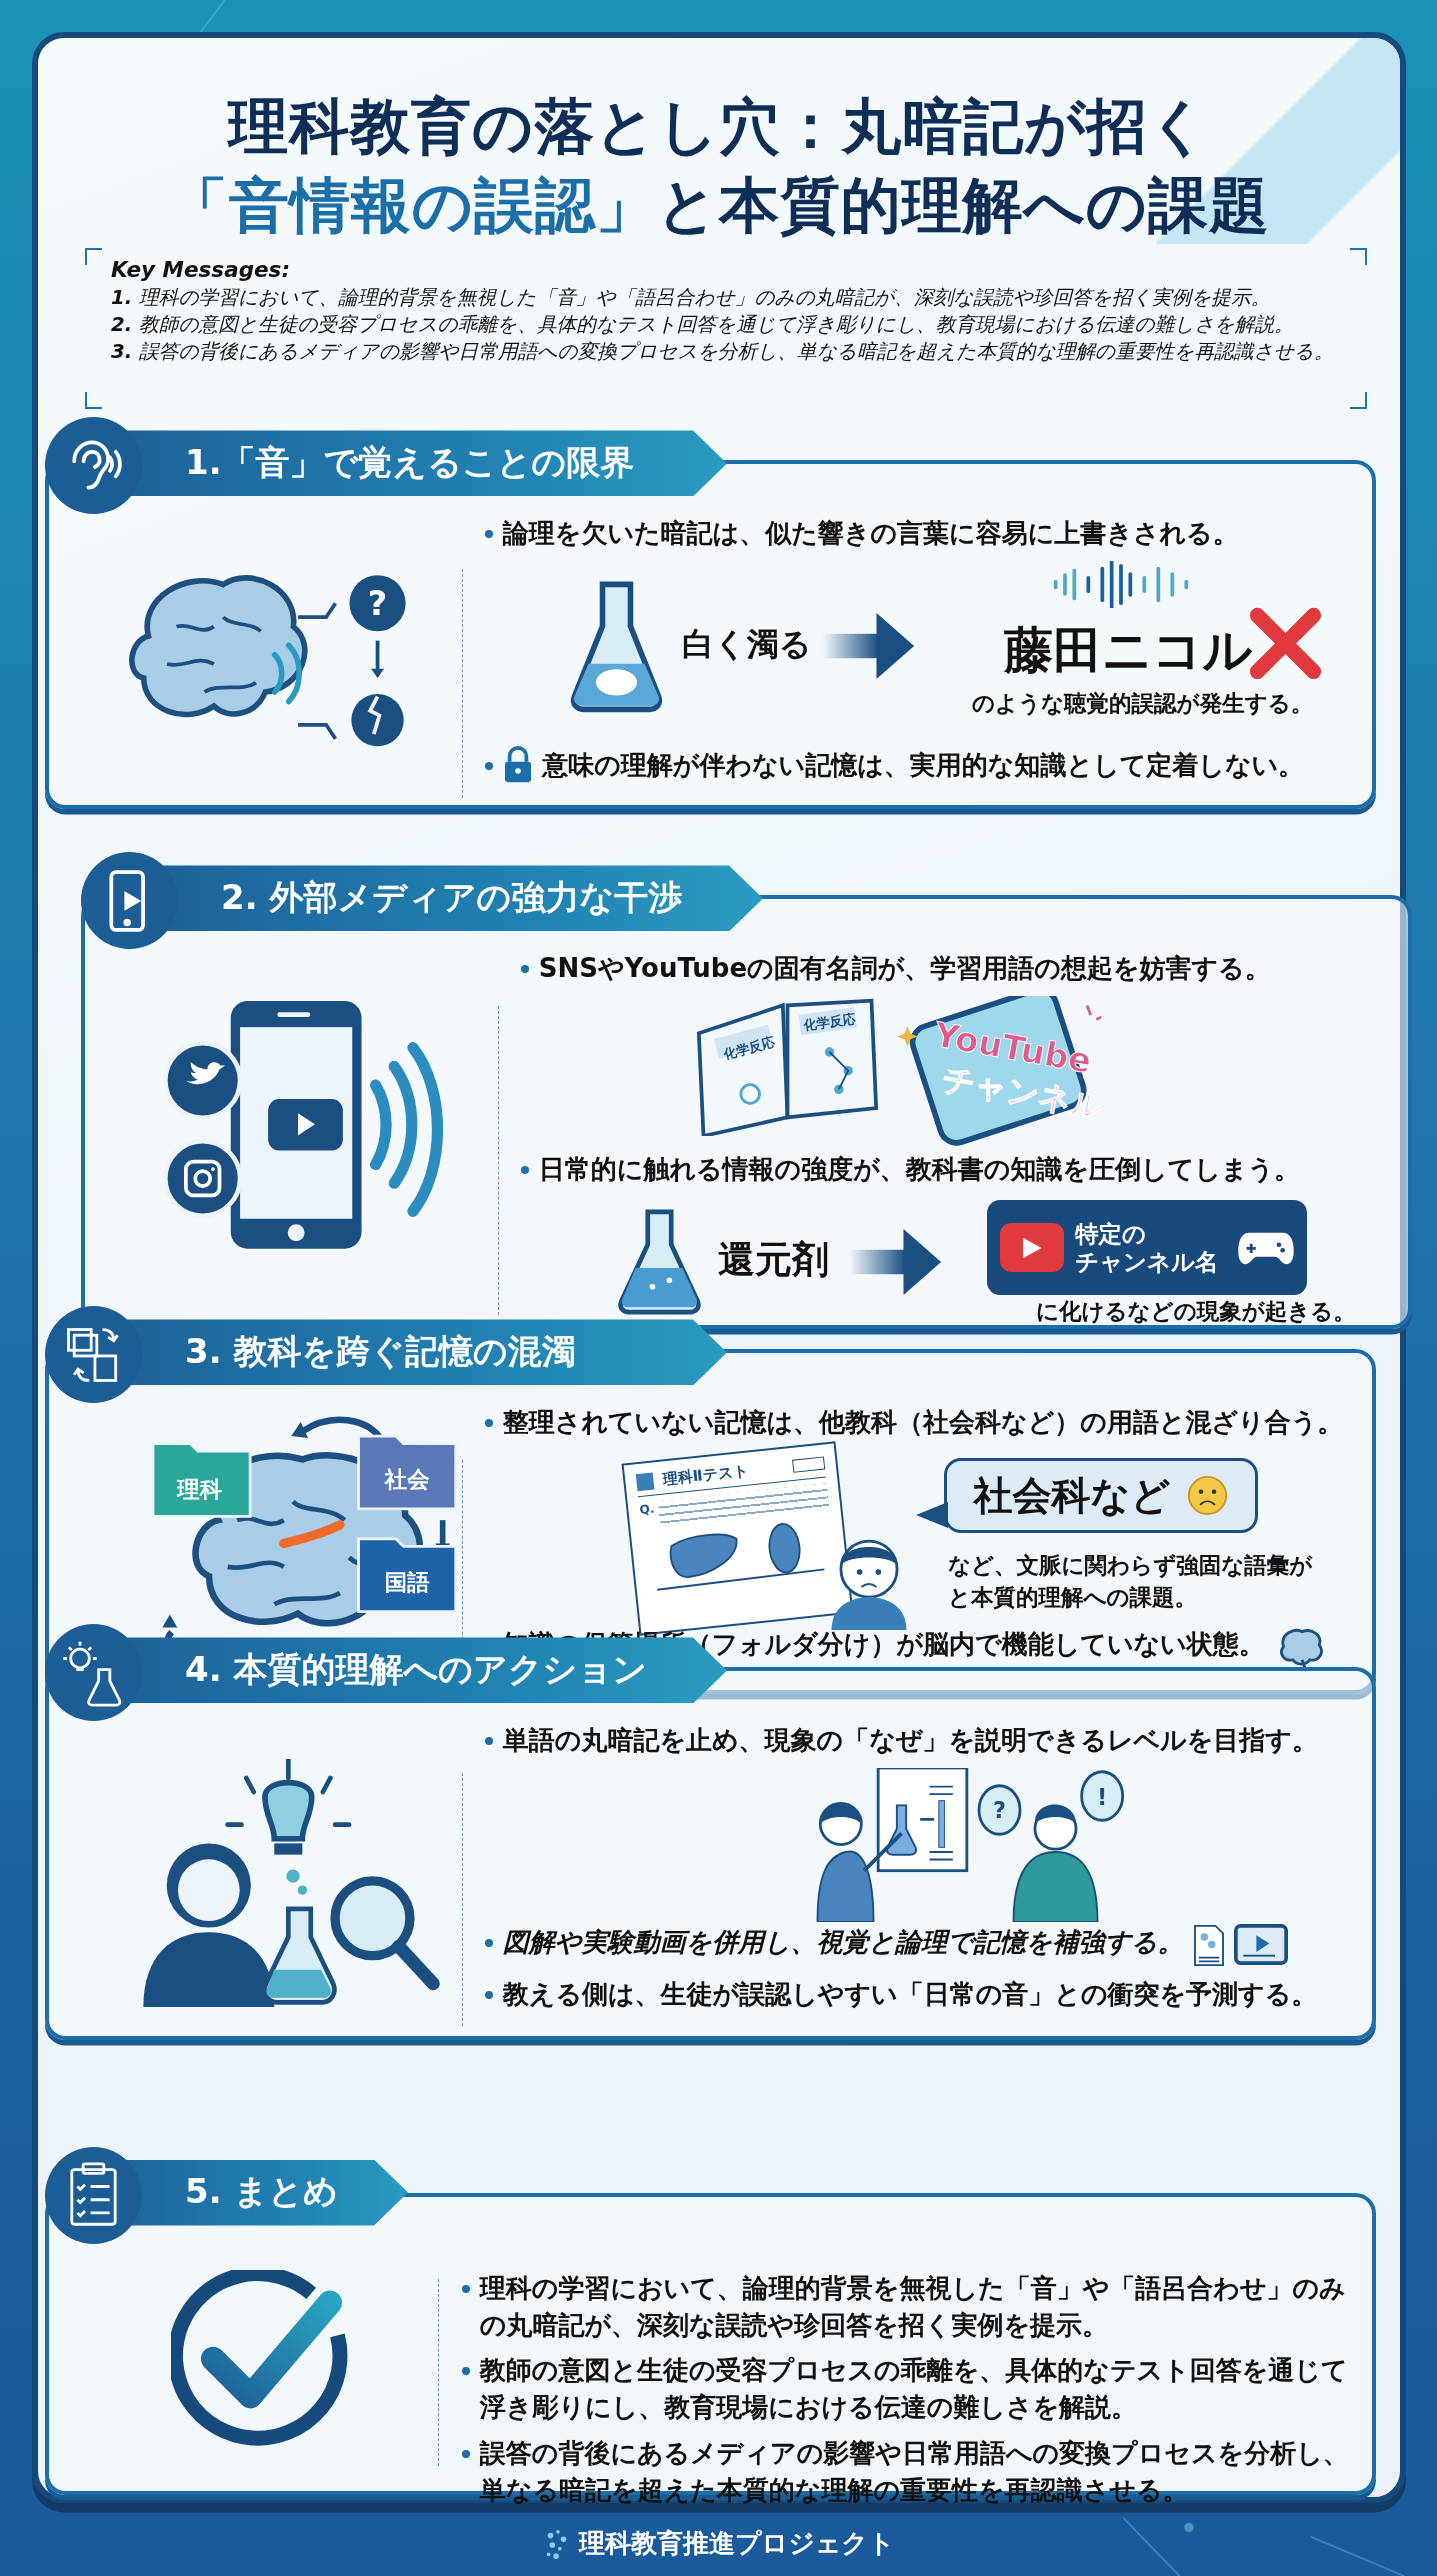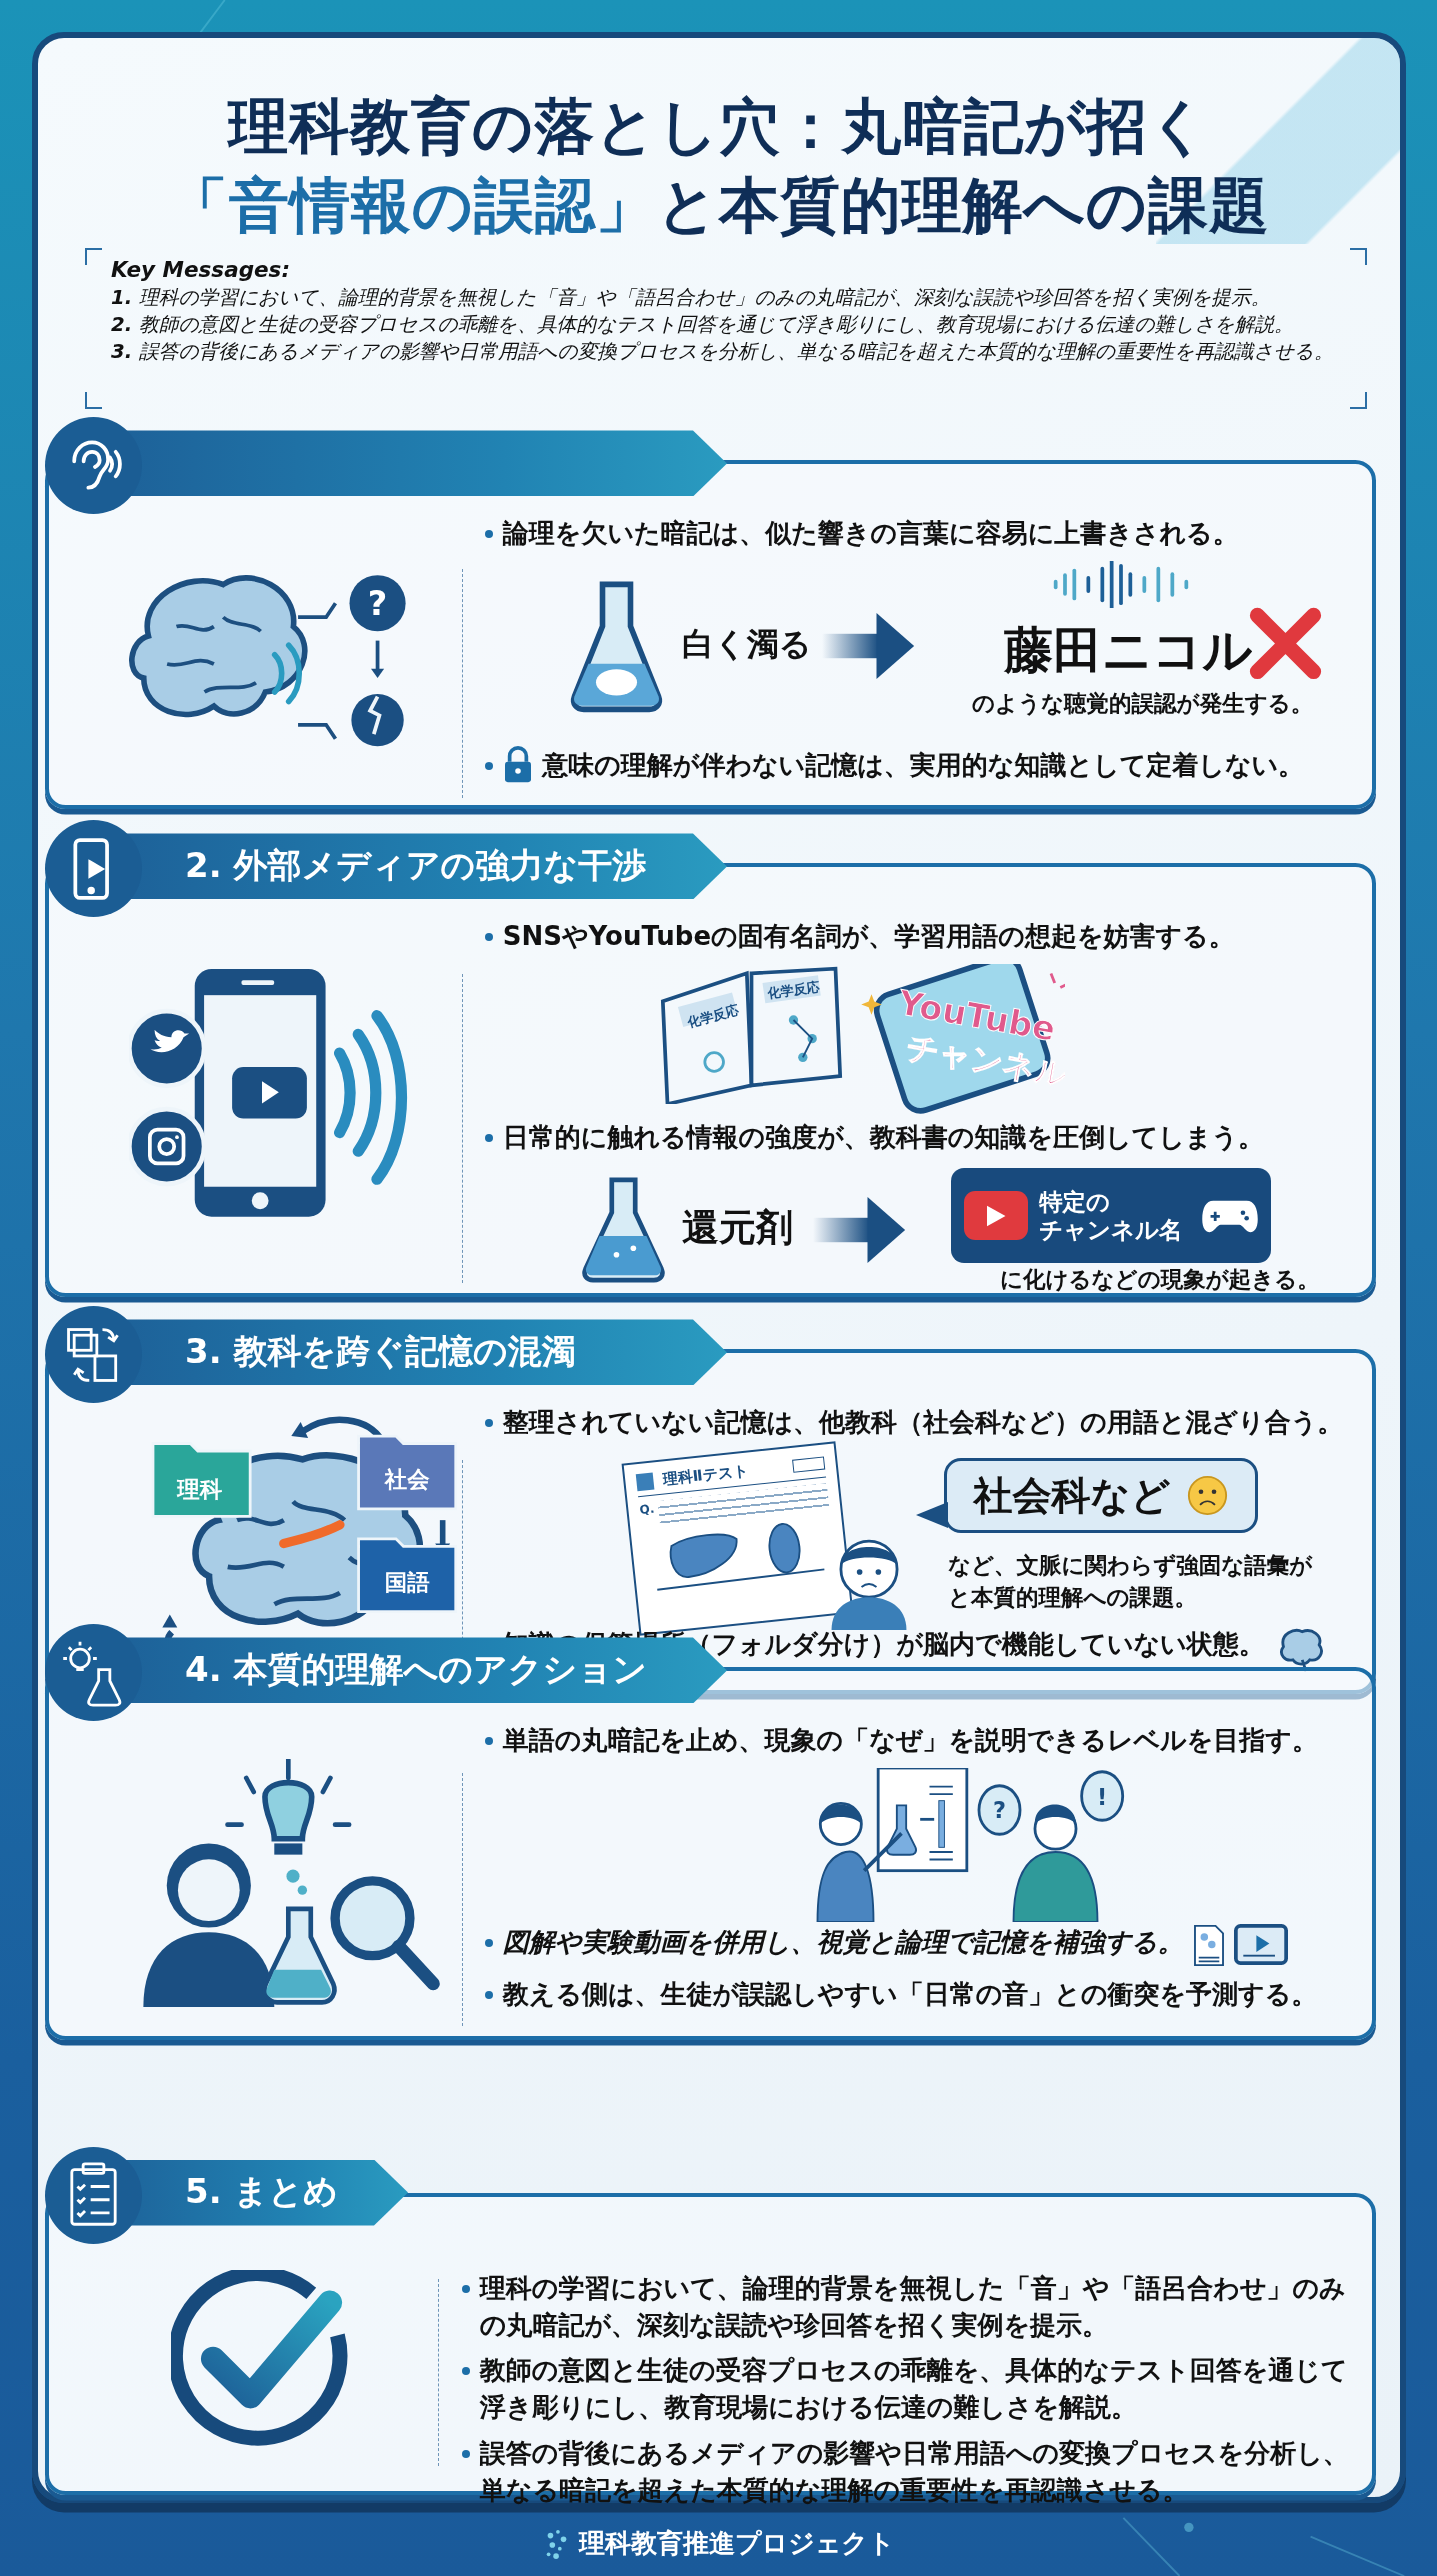--- a/index.html
+++ b/index.html
@@ -128,20 +128,21 @@
   <div class="sec-frame" style="top:39px;"></div>
   <div class="sec-banner" style="width:637px;"></div>
   <div class="sec-badge">
     <svg width="66" height="66" viewBox="0 0 70 70" fill="none" stroke="#fff" stroke-width="4" stroke-linecap="round">
       <path d="M14 30c0-12 9-20 19-20s17 8 17 18c0 9-7 11-9 18-2 7-5 12-12 12"></path>
       <path d="M24 30c0-6 4-10 9-10s8 4 8 9c0 4-3 6-5 7"></path>
       <path d="M52 26c3 4 3 10 0 14"></path>
         <path d="M58 20c6 7 6 19 0 26"></path>
     </svg>
   </div>
+  <div class="sec-title">1.「音」で覚えることの限界</div>
 
   <div class="abs" style="left:66px;top:140px;">
     <svg width="318" height="206" viewBox="0 0 340 220">
       <path d="M40 80c-10-40 40-70 80-55 30-20 80 5 75 45 25 20 10 65-30 70-10 25-40 30-55 15-30 20-75 5-75-30-20-5-15-40 5-45z" fill="#a9cde6" stroke="#1d4f80" stroke-width="6"></path>
       <path d="M70 70c15-5 25 10 40 0M60 110c20 5 30-10 50 0M120 60c10 10 30 5 40 15M100 140c15-10 40 0 55-10" stroke="#1d4f80" stroke-width="4" fill="none"></path>
       <path d="M175 100c10 10 10 30 0 40M190 90c15 15 15 45 0 60" stroke="#2a9bc0" stroke-width="6" fill="none" stroke-linecap="round"></path>
       <path d="M200 60h30l10-15M200 175h30l10 15" stroke="#1d4f80" stroke-width="4" fill="none"></path>
       <circle cx="285" cy="45" r="30" fill="#1b4f82"></circle>
       <text x="285" y="58" text-anchor="middle" font-size="36" font-weight="bold" fill="#fff">?</text>
       <line x1="285" y1="85" x2="285" y2="120" stroke="#1b4f82" stroke-width="4"></line>
@@ -212,21 +213,21 @@
     <span class="dot"></span>
     <svg width="30" height="39" viewBox="0 0 32 42" style="margin-top:-1.9px;">
         <path d="M7 18v-6a9 9 0 0118 0v6" fill="none" stroke="#1c6ea8" stroke-width="4"></path>
         <rect x="2" y="18" width="28" height="22" rx="3" fill="#1c6ea8"></rect>
         <circle cx="16" cy="28" r="3" fill="#fff"></circle>
       </svg>
     <span>意味の理解が伴わない記憶は、実用的な知識として定着しない。</span>
   </div>
 </div>
 
-<div class="section" style="top:824px;height:473px;">
+<div class="section" style="top:856px;height:473px;margin-left:36px;">
   <div class="sec-frame" style="top:39px;"></div>
   <div class="sec-banner" style="width:637px;"></div>
   <div class="sec-badge">
     <svg width="56" height="66" viewBox="0 0 60 70" fill="none" stroke="#fff" stroke-width="4">
         <rect x="10" y="4" width="34" height="62" rx="5"></rect>
         <path d="M26 28l12 7-12 7z" fill="#fff"></path>
         <circle cx="27" cy="58" r="2" fill="#fff"></circle>
       </svg>
   </div>
   <div class="sec-title">2. 外部メディアの強力な干渉</div>

